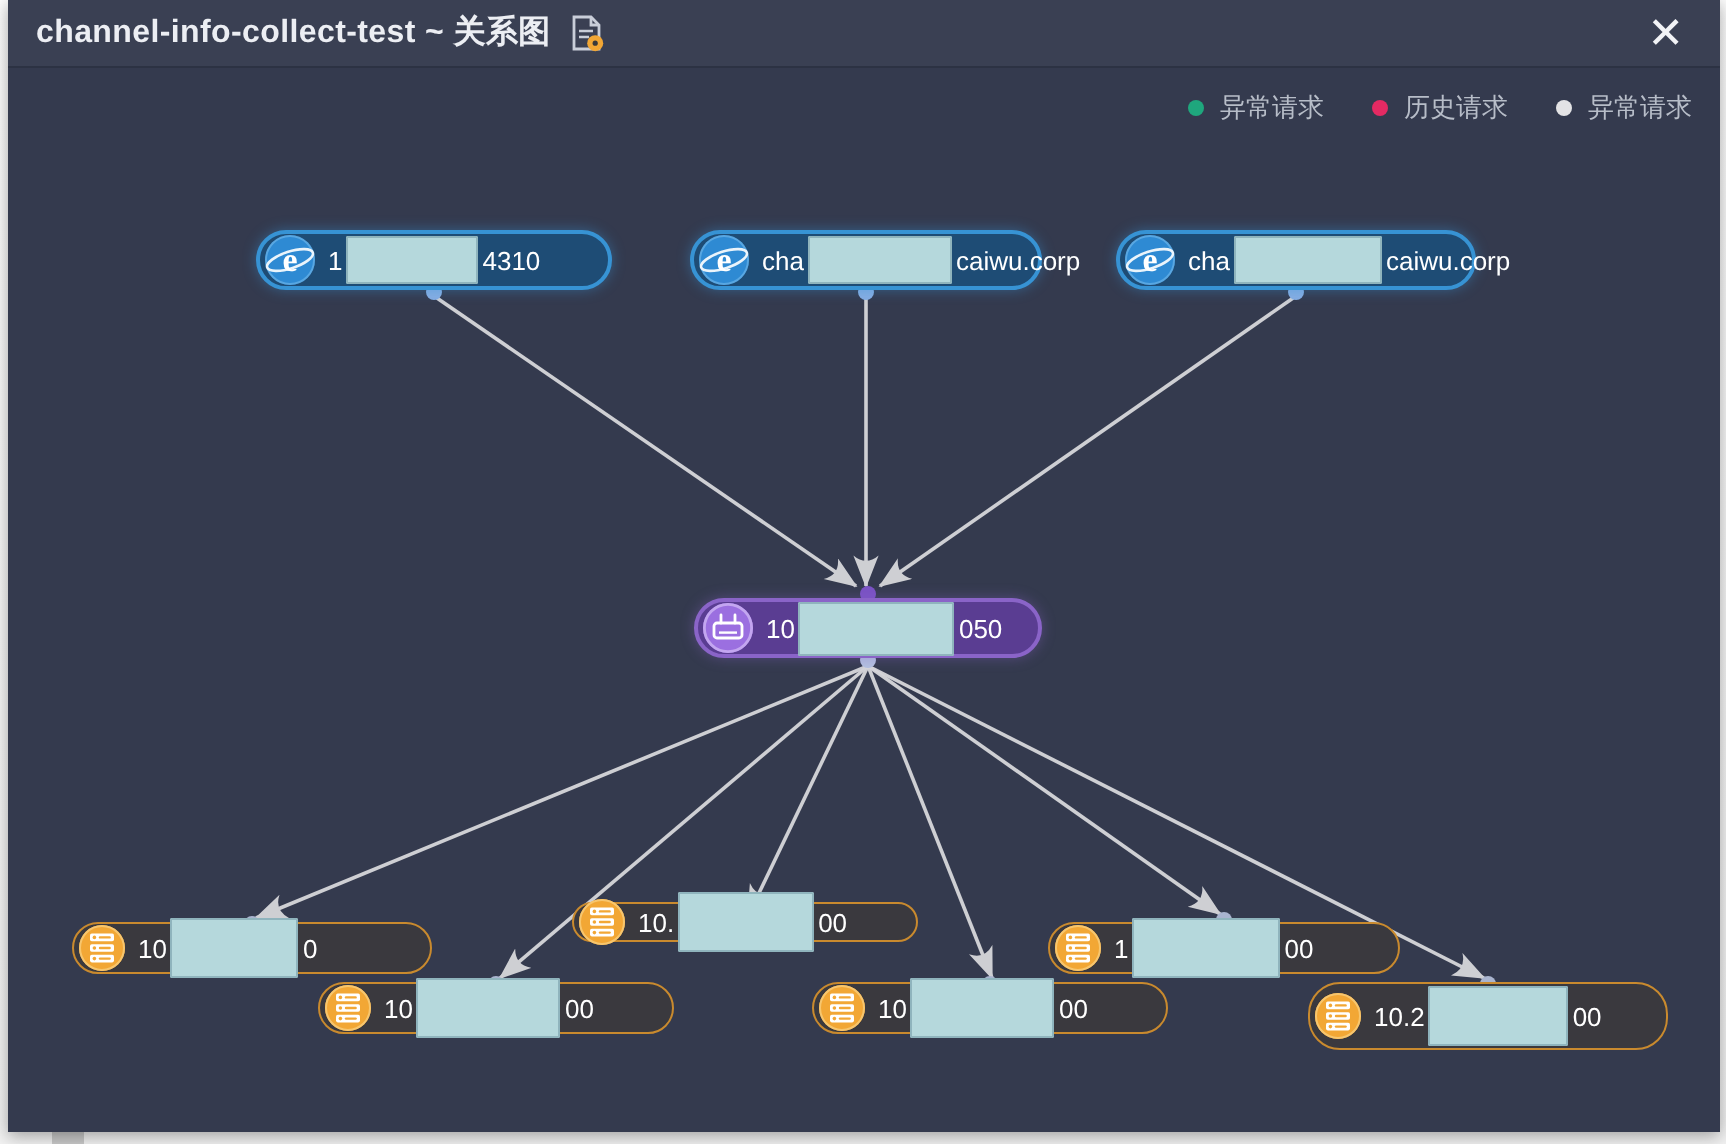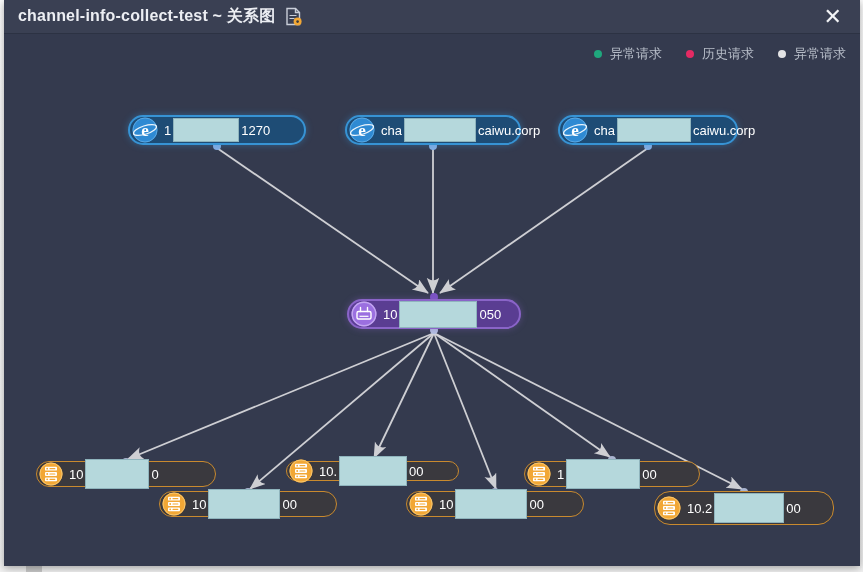--- a/index.html
+++ b/index.html
@@ -114,21 +114,21 @@
               <svg width="26" height="26" viewBox="0 0 26 26">
                 <circle cx="13" cy="13" r="12.5" fill="#2e8ad3"></circle>
                 <circle cx="13" cy="13" r="12" fill="none" stroke="#7cc0ef" stroke-width="1" opacity=".55"></circle>
                 <text x="13" y="18.5" text-anchor="middle" font-family="Liberation Serif, serif" font-size="17" font-weight="bold" fill="#ffffff">e</text>
                 <ellipse cx="13" cy="13" rx="12" ry="4.2" fill="none" stroke="#ffffff" stroke-width="1.3" transform="rotate(-18 13 13)" opacity=".9"></ellipse>
               </svg>
             </span>
             <span class="ntext">
               <span>1</span>
               <span class="redact" style="width: 66px;"></span>
-              <span>1270</span>
+              <span>4310</span>
             </span>
           </div>
           <div class="node browser" style="left: 341px; top: 81px; width: 176px; height: 30px;">
             <span class="nicon">
               <svg width="26" height="26" viewBox="0 0 26 26">
                 <circle cx="13" cy="13" r="12.5" fill="#2e8ad3"></circle>
                 <circle cx="13" cy="13" r="12" fill="none" stroke="#7cc0ef" stroke-width="1" opacity=".55"></circle>
                 <text x="13" y="18.5" text-anchor="middle" font-family="Liberation Serif, serif" font-size="17" font-weight="bold" fill="#ffffff">e</text>
                 <ellipse cx="13" cy="13" rx="12" ry="4.2" fill="none" stroke="#ffffff" stroke-width="1.3" transform="rotate(-18 13 13)" opacity=".9"></ellipse>
               </svg>
@@ -189,21 +189,21 @@
                   <rect x="10.4" y="16.7" width="6" height="1.2" rx="0.6"></rect>
                 </g>
               </svg>
             </span>
             <span class="ntext">
               <span>10</span>
               <span class="redact" style="width: 64px;"></span>
               <span>0</span>
             </span>
           </div>
-          <div class="node database" style="left: 282px; top: 427px; width: 173px; height: 20px;">
+          <div class="node database" style="left: 282px; top: 417px; width: 173px; height: 20px;">
             <span class="nicon">
               <svg width="24" height="24" viewBox="0 0 24 24">
                 <circle cx="12" cy="12" r="11.5" fill="#f2a735"></circle>
                 <circle cx="12" cy="12" r="11" fill="none" stroke="#f7c66e" stroke-width="1"></circle>
                 <g fill="#ffffff">
                   <rect x="6" y="4.8" width="12" height="3.8" rx="0.9"></rect>
                   <rect x="6" y="10.1" width="12" height="3.8" rx="0.9"></rect>
                   <rect x="6" y="15.4" width="12" height="3.8" rx="0.9"></rect>
                 </g>
                 <g fill="#f2a735">

